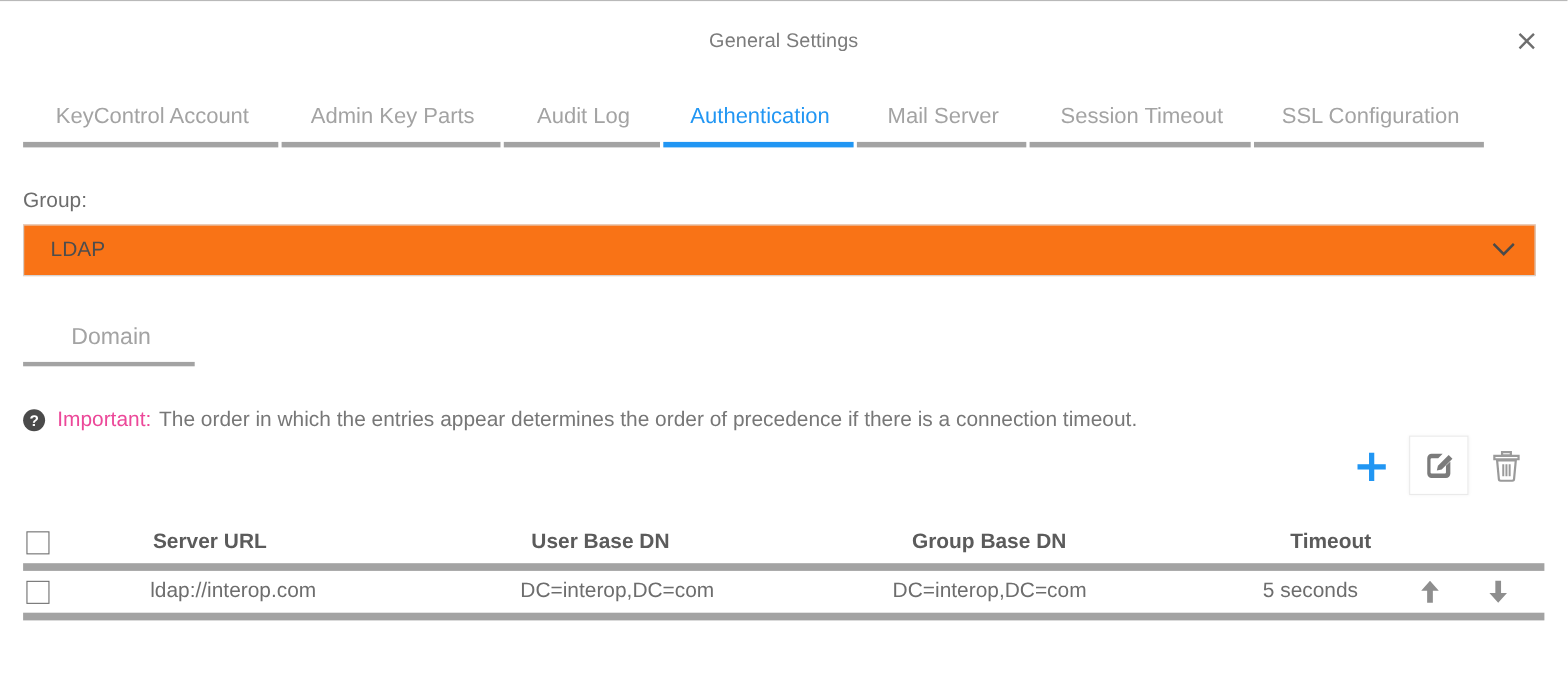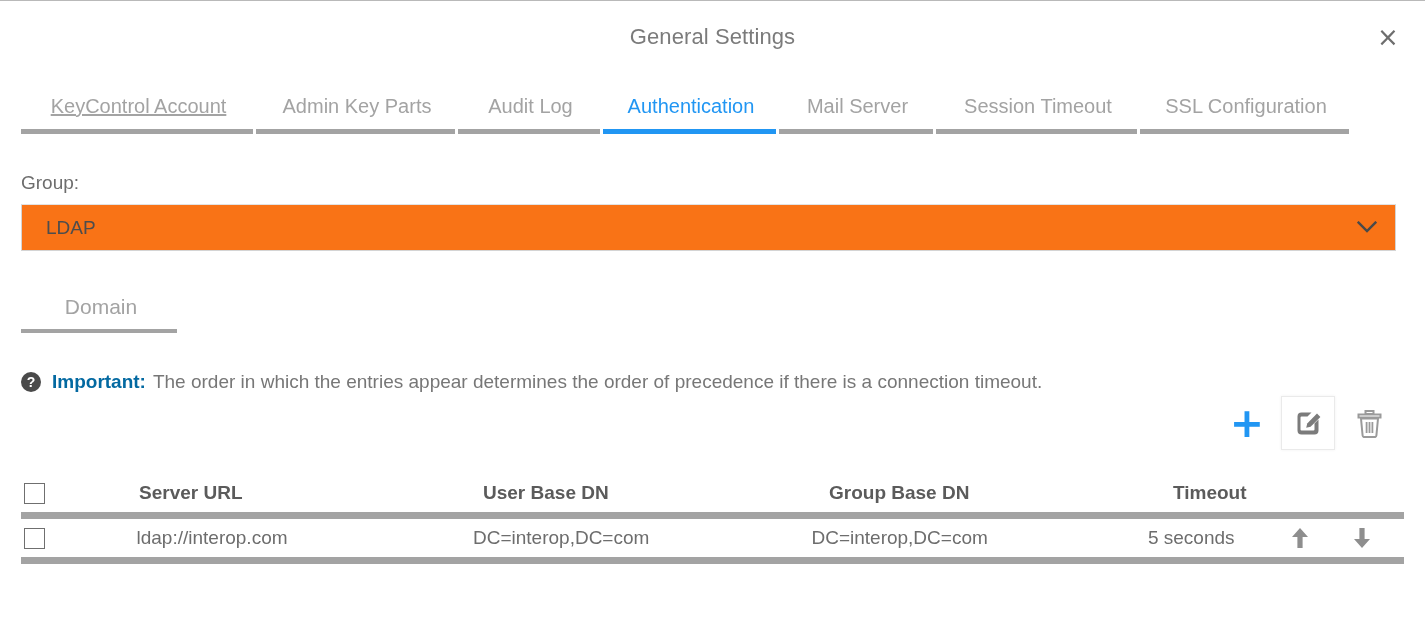--- a/index.html
+++ b/index.html
@@ -21,21 +21,21 @@
     background: #b9b9b9;
   }
 
   
   .dlg-header {
     position: absolute; top: 0; left: 0; width: 1425px; height: 70px;
   }
   .dlg-title {
     position: absolute; top: 20px; left: 0; width: 1425px;
     text-align: center;
-    font-size: 22px;
+    font-size: 18px;
     font-weight: 400;
     color: #7b7b7b;
     letter-spacing: 0.1px;
     line-height: 34px;
   }
   .dlg-close {
     position: absolute; top: 20px; right: 20px;
     width: 34px; height: 34px;
     display: flex; align-items: center; justify-content: center;
     cursor: pointer;
@@ -69,21 +69,21 @@
   .tab .tab-label { line-height: 24px; padding-top: 10px; }
   .tab::after {
     content: "";
     position: absolute;
     left: 0; right: 3px; bottom: 0;
     height: 5px;
     background: #a3a3a3;
   }
   .tab.active { color: #2196f3; }
   .tab.active::after { background: #2196f3; }
-  .tab.w-keycontrol { width: 235px; text-decoration: underline; }
+  .tab.w-keycontrol { width: 235px; }
   .tab.w-adminkey   { width: 202px; }
   .tab.w-auditlog   { width: 145px; }
   .tab.w-auth       { width: 176px; }
   .tab.w-mail       { width: 157px; }
   .tab.w-session    { width: 204px; }
   .tab.w-ssl        { width: 212px; }
 
   
   .type-label {
     position: absolute; top: 171px; left: 21px;
@@ -155,22 +155,22 @@
     color: #ffffff;
     font-size: 14px;
     font-weight: 700;
     display: flex; align-items: center; justify-content: center;
     margin-right: 11px;
     flex: 0 0 auto;
     font-family: "Liberation Sans", sans-serif;
     line-height: 1;
   }
   .note-strong {
-    font-weight: 700;
-    color: #0369a1;
+    font-weight: 400;
+    color: #ec4899;
     margin-right: 7px;
   }
 
   
   .toolbar {
     position: absolute; top: 396px; right: 29px;
     display: flex; align-items: center;
     height: 54px;
   }
   .tb-btn {

